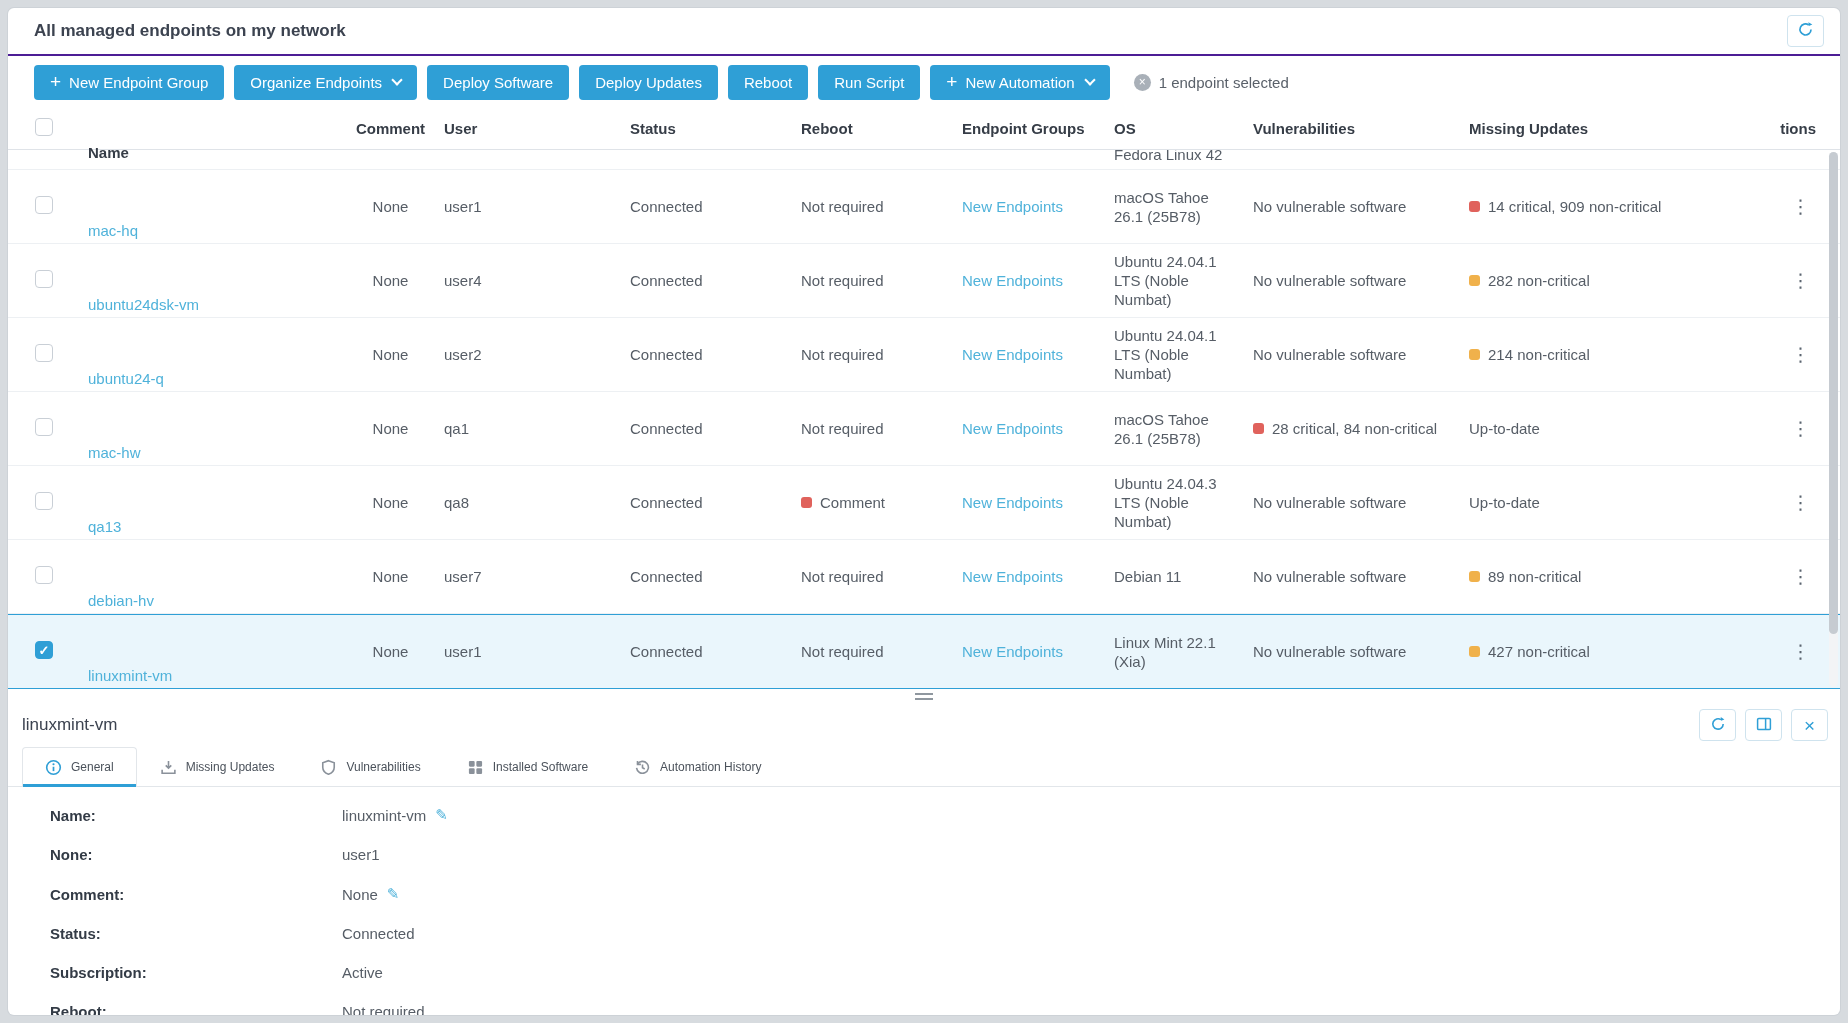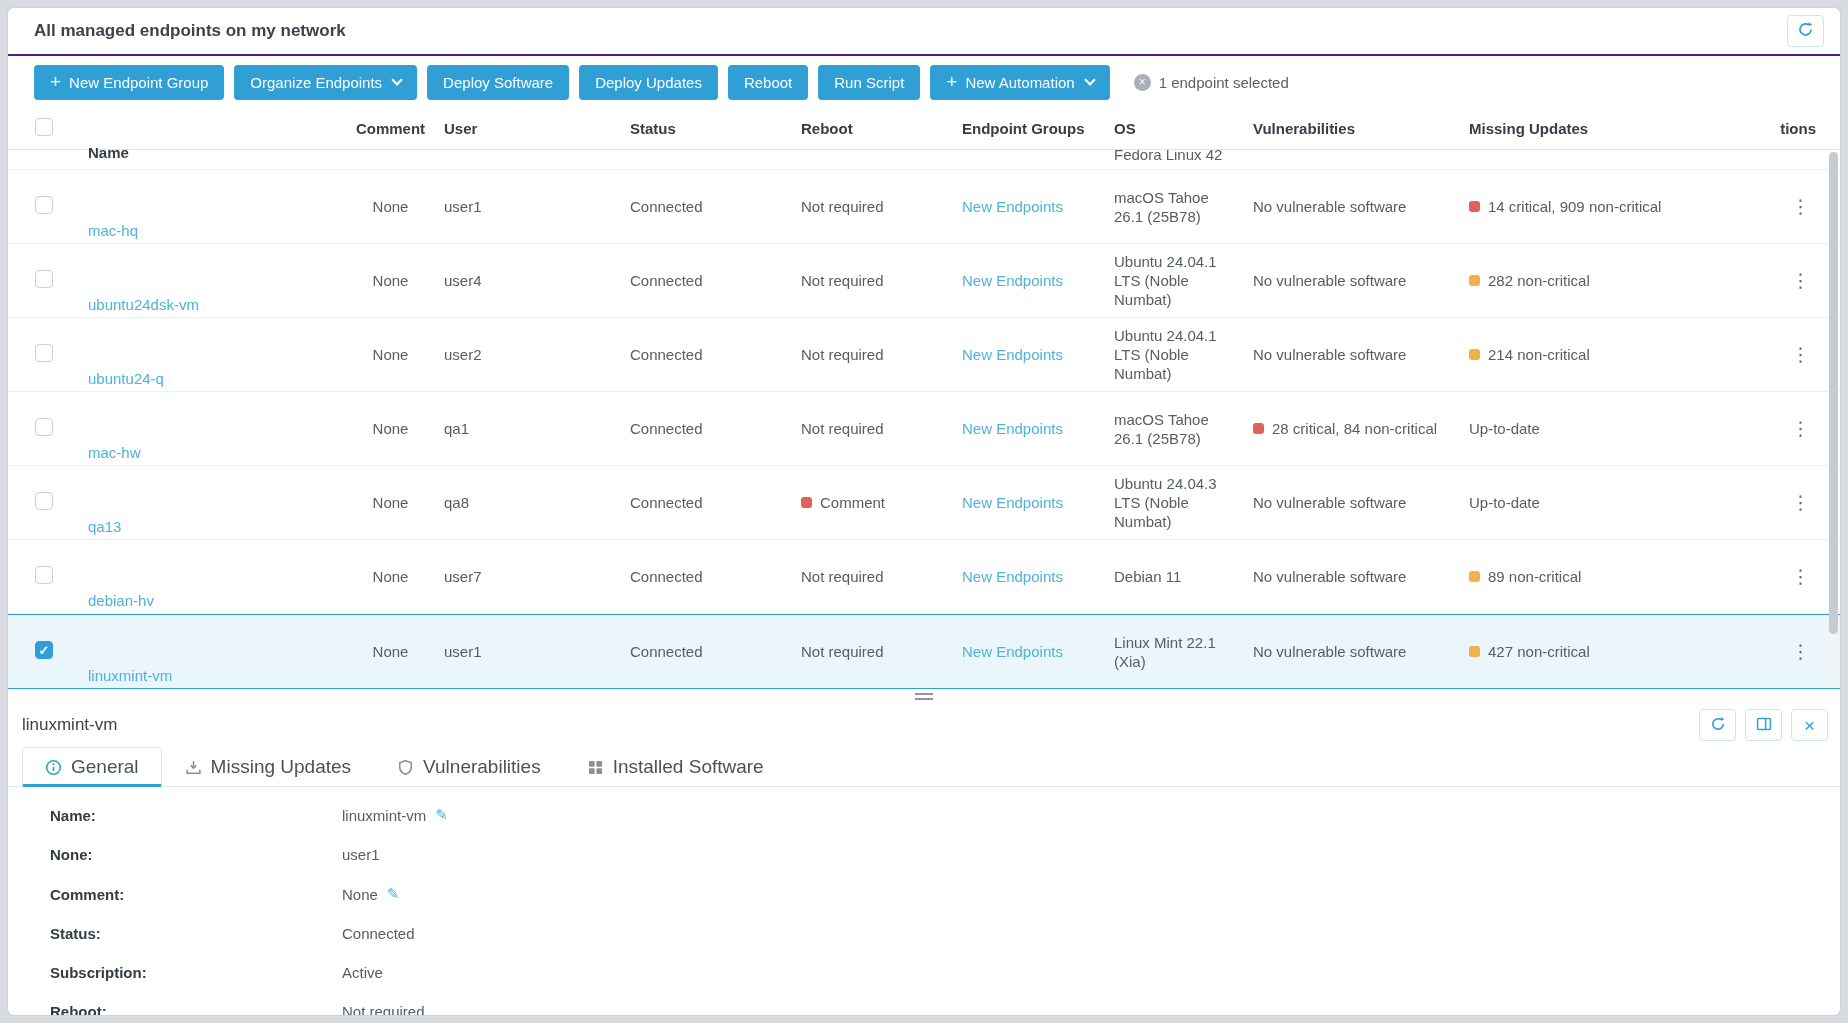--- a/index.html
+++ b/index.html
@@ -76,21 +76,21 @@
   
   .splitter { flex:0 0 14px; position:relative; display:flex; align-items:center; justify-content:center; cursor:row-resize; }
   .grip { width:18px; height:7px; border-top:2px solid #8f979f; border-bottom:2px solid #8f979f; }
 
   
   .dheader { flex:0 0 44px; display:flex; align-items:center; justify-content:space-between; padding:0 12px 0 14px; }
   .dtitle { font-size:17px; color:#3c4350; }
   .dbtns { display:flex; gap:9px; }
 
   .tabs { flex:0 0 40px; display:flex; align-items:stretch; padding-left:14px; border-bottom:1px solid #e2e6ea; }
-  .tab { display:flex; align-items:center; gap:9px; padding:6px 22px; font-size:19px; color:#4b525b;
+  .tab { display:flex; align-items:center; gap:9px; padding:6px 22px; font-size:12px; color:#4b525b;
          cursor:pointer; position:relative; border:1px solid transparent; border-bottom:none; }
   .tab .tab-ic { color:#8a919a; display:flex; align-items:center; }
   .tab.active { border-color:#e2e6ea; border-top-left-radius:4px; border-top-right-radius:4px; background:#fff; }
   .tab.active::after { content:""; position:absolute; left:0; right:0; bottom:-1px; height:3px; background:var(--accent,#2f9fd6); }
   .tab.active .tab-ic { color:var(--accent,#2f9fd6); }
 
   .fields { flex:1 1 auto; overflow:hidden; padding:8px 0 0 26px; }
   .frow { display:flex; align-items:center; padding:11px 0; font-size:15px;margin-left:16px; }
   .flabel { flex:0 0 292px; font-weight:700; color:#333b46; }
   .fvalue { display:flex; align-items:center; gap:9px; color:#565d66; }
@@ -416,20 +416,30 @@
             <g fill="currentColor">
               <rect x="1.8" y="1.8" width="5.4" height="5.4" rx="1"></rect>
               <rect x="8.8" y="1.8" width="5.4" height="5.4" rx="1"></rect>
               <rect x="1.8" y="8.8" width="5.4" height="5.4" rx="1"></rect>
               <rect x="8.8" y="8.8" width="5.4" height="5.4" rx="1"></rect>
             </g>
           </svg>
       </span>
       <span>Installed Software</span>
     </div>
+    <div class="tab">
+      <span class="tab-ic">
+        <svg width="17" height="17" viewBox="0 0 16 16">
+            <path d="M3.2 4.9A5.6 5.6 0 1 1 2.4 8.4" fill="none" stroke="currentColor" stroke-width="1.5"></path>
+            <path d="M3.3 1.9v3.2h3.2" fill="none" stroke="currentColor" stroke-width="1.5"></path>
+            <path d="M8 5.2v3l2.1 1.2" fill="none" stroke="currentColor" stroke-width="1.5"></path>
+          </svg>
+      </span>
+      <span>Automation History</span>
+    </div>
   </div>
 
   <div class="fields">
 
   <div class="frow">
     <div class="flabel">Name:</div>
     <div class="fvalue">
       <span class="val">linuxmint-vm</span>
       <span class="pencil">✎</span>
     </div>

